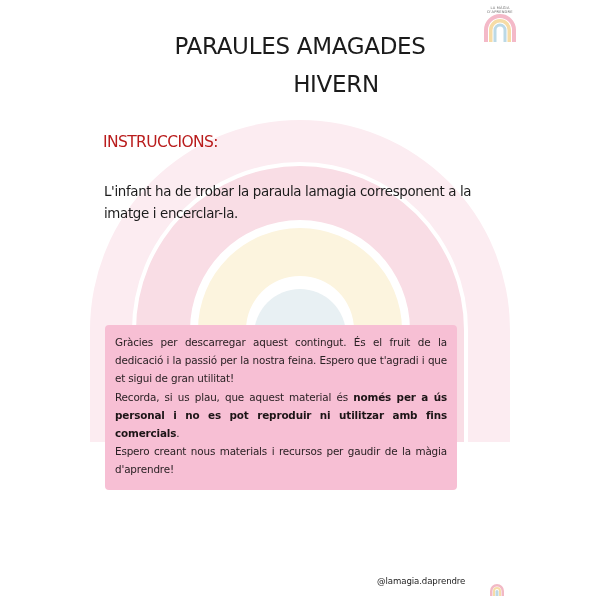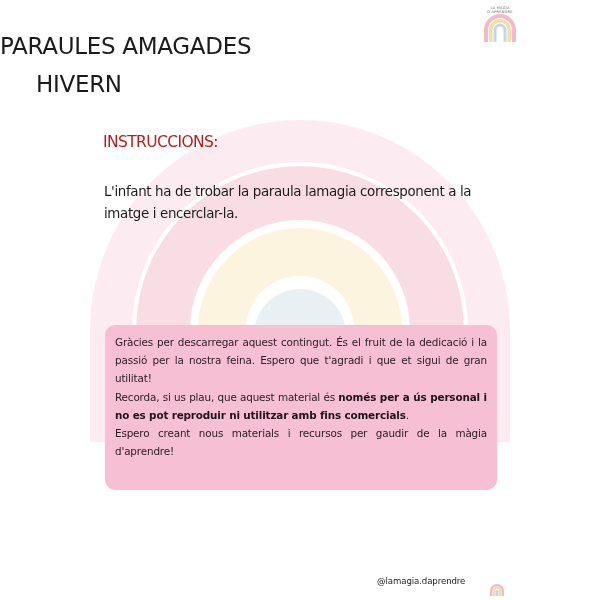--- a/index.html
+++ b/index.html
@@ -45,21 +45,21 @@
       font-size: 3.6px;
       letter-spacing: 0.2px;
       color: #6a6a6a;
       font-family: "DejaVu Sans", sans-serif;
     }
 
     .title {
       position: absolute;
       left: 0;
       width: 600px;
-      text-align: left;
+      text-align: center;
       font-family: "DejaVu Sans", sans-serif;
       font-weight: normal;
       color: #1b1b1b;
       font-size: 23px;
       letter-spacing: -0.3px;
       line-height: 1;
     }
     .title-line1 { top: 35px; }
     .title-line2 { top: 73px; padding-left: 36px; }
 
@@ -82,24 +82,24 @@
       font-size: 13.4px;
       letter-spacing: -0.35px;
       line-height: 21.5px;
       color: #1c1c1c;
     }
 
     .notice-box {
       position: absolute;
       left: 105px;
       top: 325px;
-      width: 392px;
+      width: 352px;
       height: 165px;
       background: #f7bfd4;
-      border-radius: 10px;
+      border-radius: 4px;
       box-sizing: border-box;
       padding: 8px 10px 0 10px;
     }
     .notice-text {
       font-family: "DejaVu Sans", sans-serif;
       font-size: 10.4px;
       line-height: 18.2px;
       color: #2a2124;
       text-align: justify;
       letter-spacing: -0.15px;

